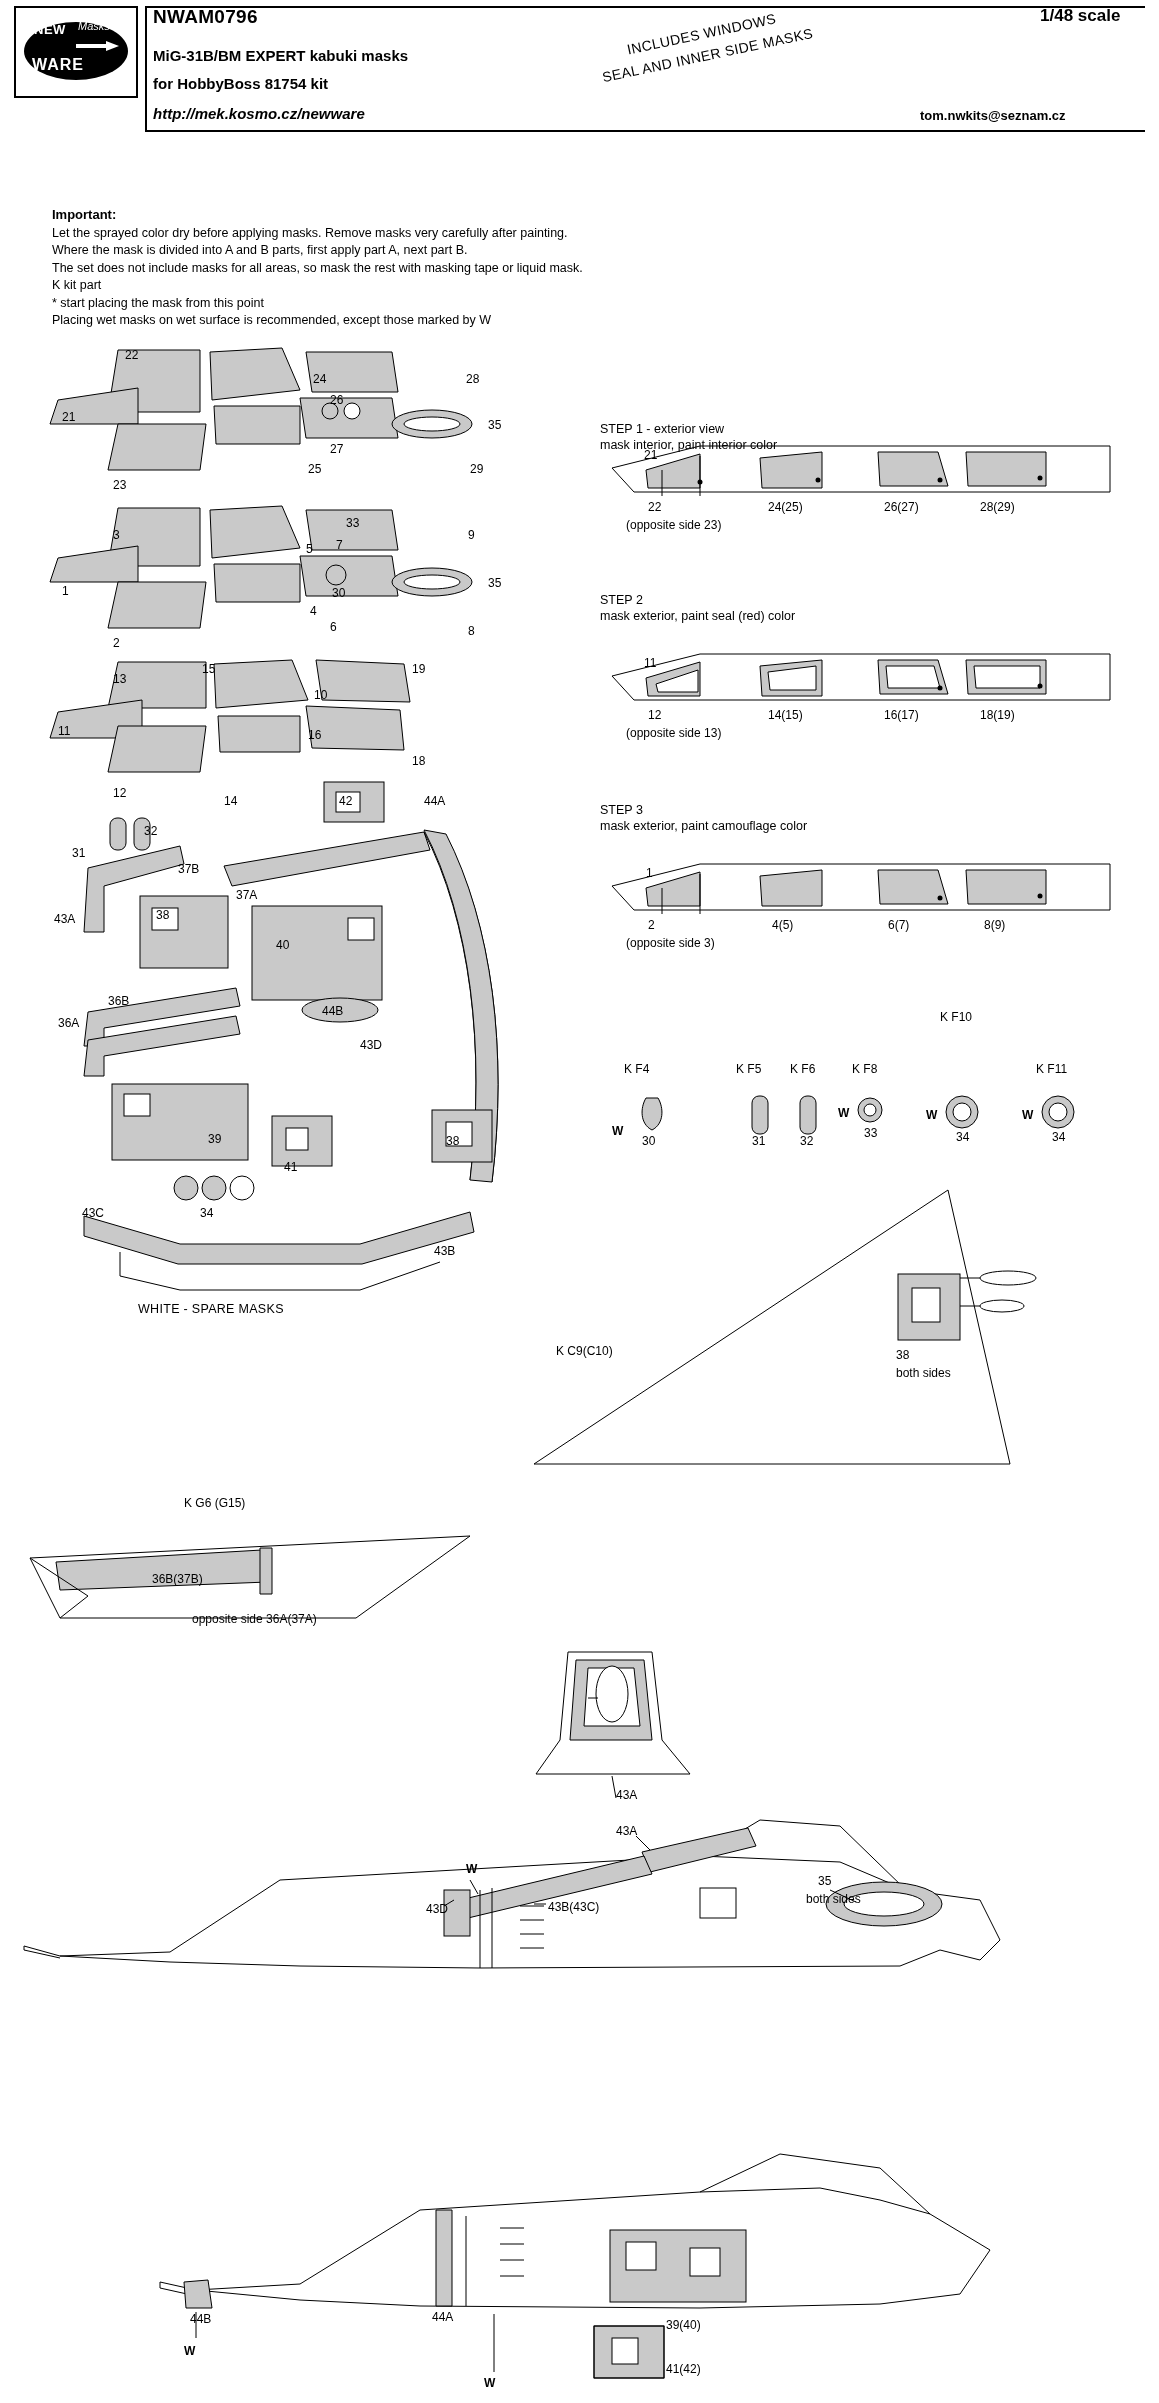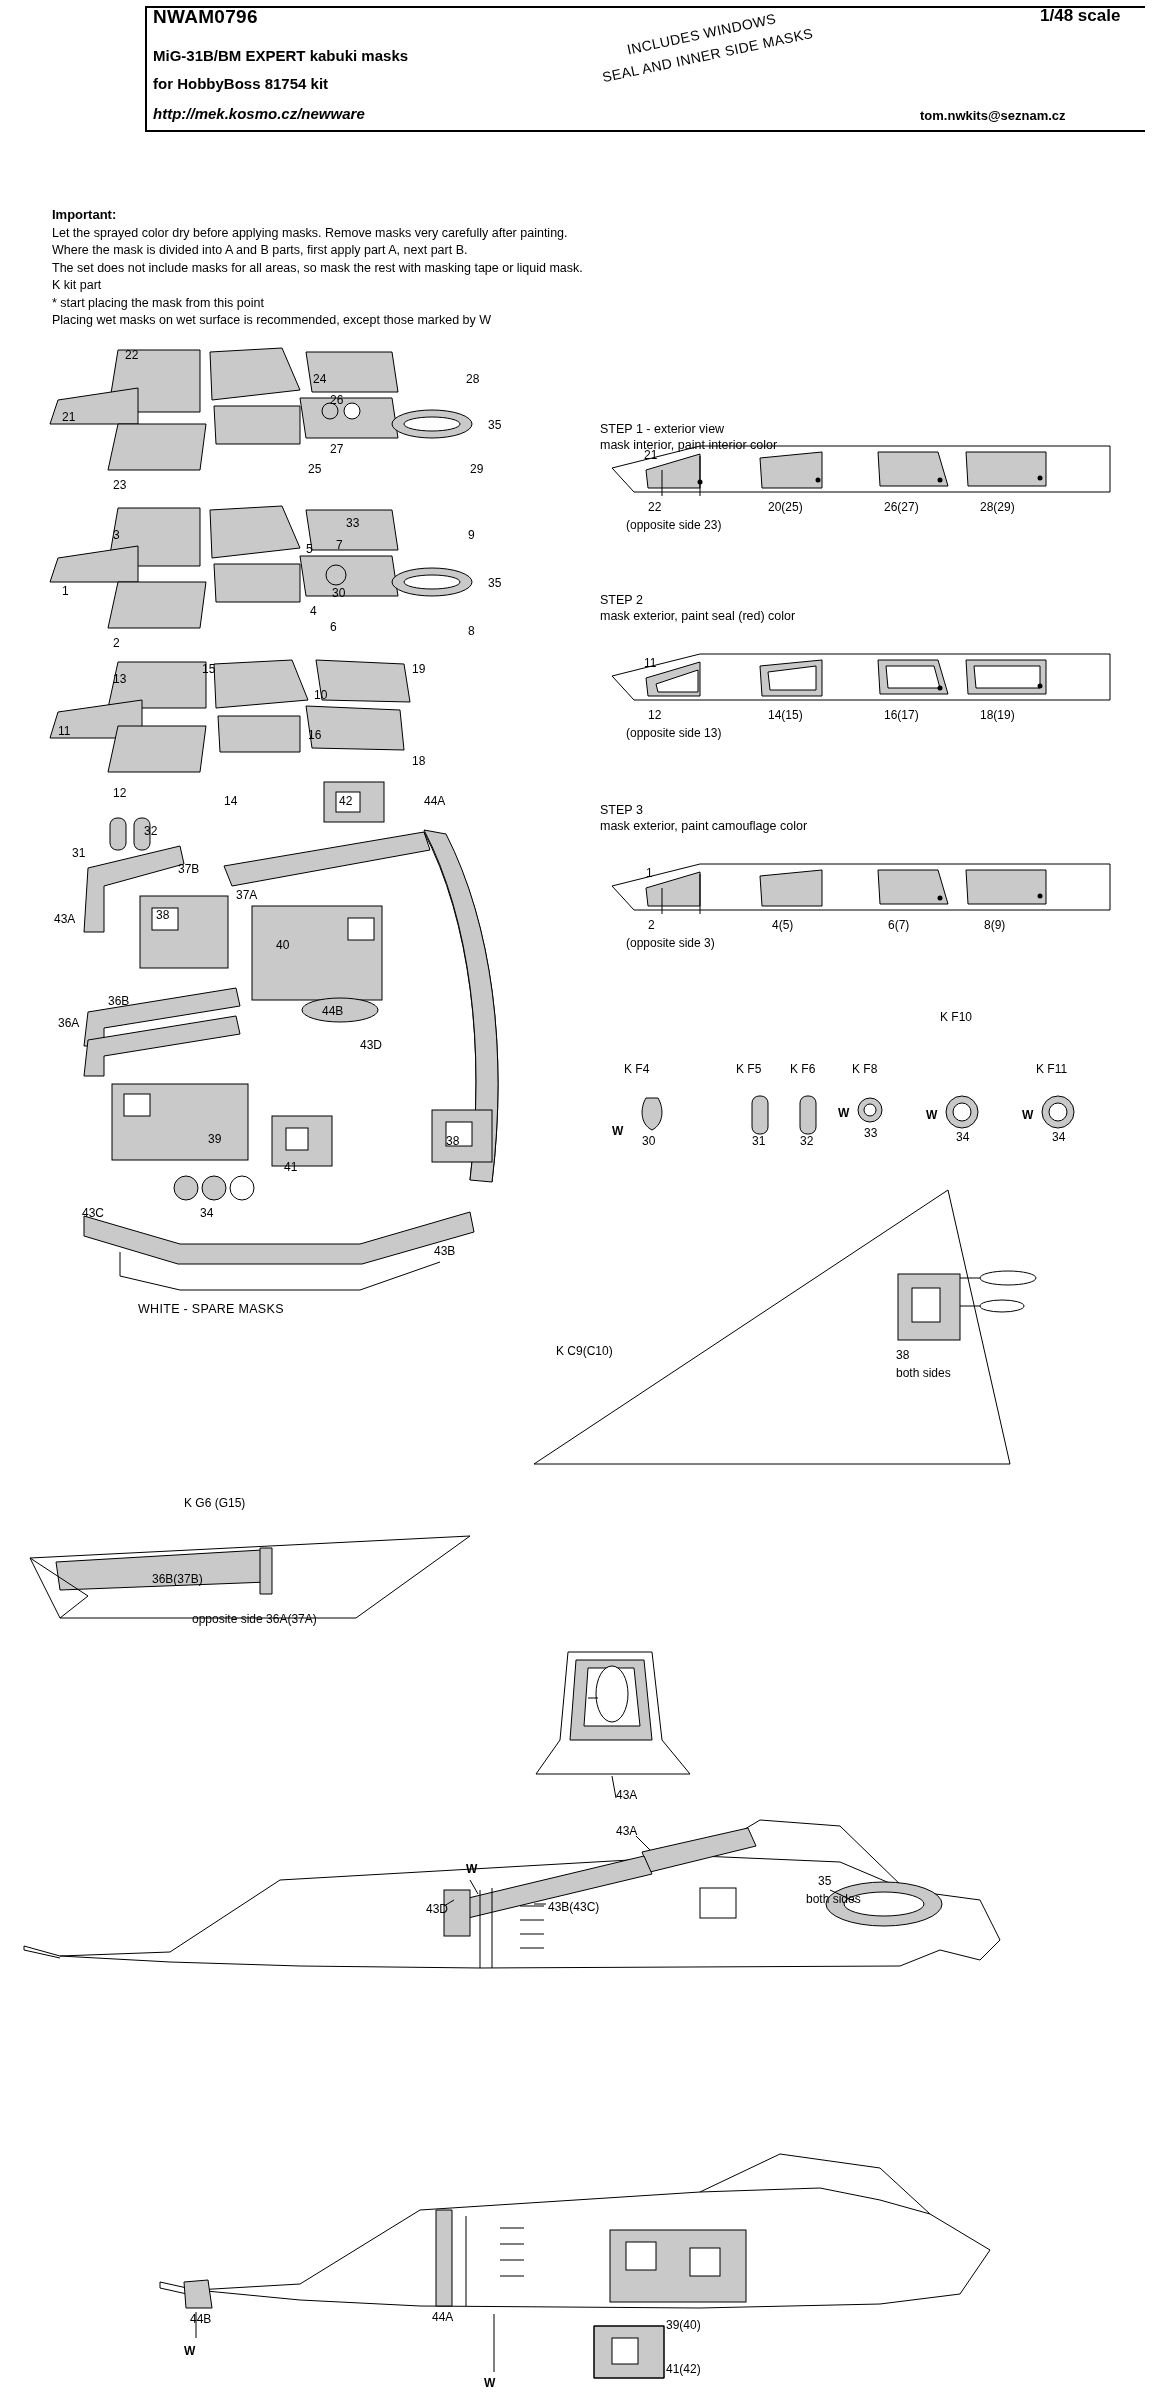--- a/index.html
+++ b/index.html
@@ -49,20 +49,27 @@
 </head>
 <body>
 
 <div class="sheet">
 
   <div class="hdr">
     <div class="hdr-rule"></div>
     <div class="vrule"></div>
     <div class="hdr-rule2"></div>
 
+    <div class="logo">
+      <div class="logo-oval"></div>
+      <div class="logo-new">NEW</div>
+      <div class="logo-masks">Masks</div>
+      <div class="logo-arrow"></div>
+      <div class="logo-ware">WARE</div>
+    </div>
 
     <div class="code">NWAM0796</div>
     <div class="scale">1/48 scale</div>
     <div class="t1">MiG-31B/BM  EXPERT kabuki masks</div>
     <div class="t2">for HobbyBoss 81754 kit</div>
     <div class="t3">http://mek.kosmo.cz/newware</div>
     <div class="mail">tom.nwkits@seznam.cz</div>
 
     <div class="diag">
       <div class="l1">INCLUDES WINDOWS</div>
@@ -301,21 +308,21 @@
   <div class="spare" style="left:138px;top:1302px">WHITE - SPARE MASKS</div>
 
   <div class="stepttl" style="left:600px;top:421px">
     <span>STEP 1 - exterior view</span><br>
     <span>mask interior, paint interior color</span>
   </div>
 
   <div class="lbl" style="left:644px;top:448px">21</div>
   <div class="lbl" style="left:648px;top:500px">22</div>
   <div class="lbl" style="left:626px;top:518px">(opposite side 23)</div>
-  <div class="lbl" style="left:768px;top:500px">20(25)</div>
+  <div class="lbl" style="left:768px;top:500px">24(25)</div>
   <div class="lbl" style="left:884px;top:500px">26(27)</div>
   <div class="lbl" style="left:980px;top:500px">28(29)</div>
 
   <div class="stepttl" style="left:600px;top:592px">
     <span>STEP 2</span><br>
     <span>mask exterior, paint seal (red) color</span>
   </div>
   <div class="lbl" style="left:644px;top:656px">11</div>
   <div class="lbl" style="left:648px;top:708px">12</div>
   <div class="lbl" style="left:626px;top:726px">(opposite side 13)</div>

